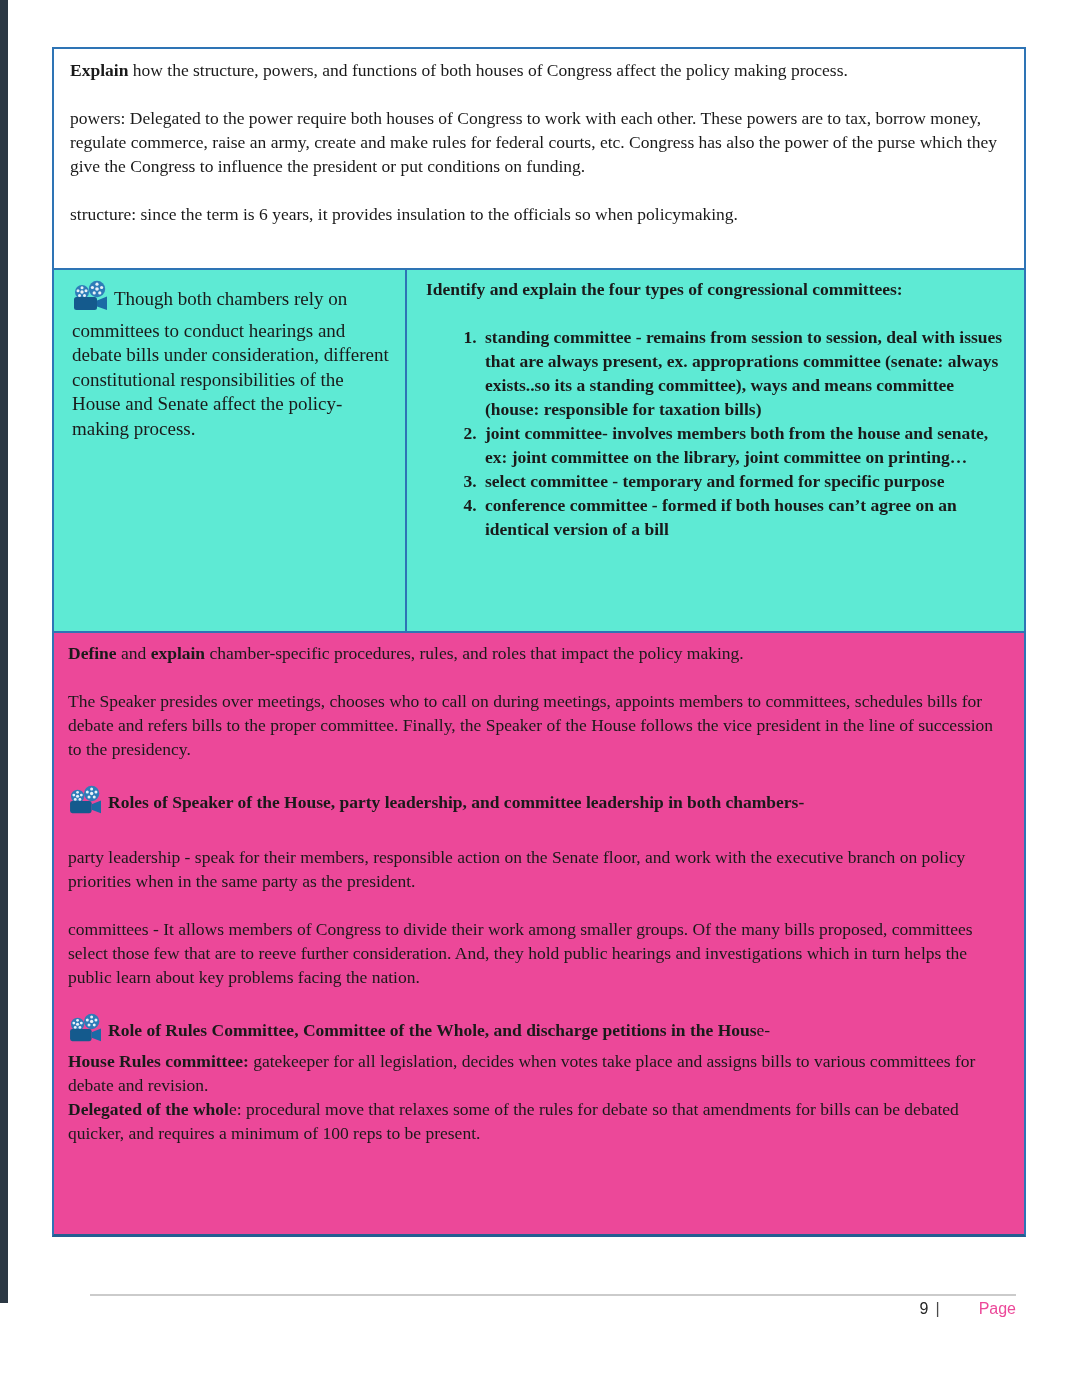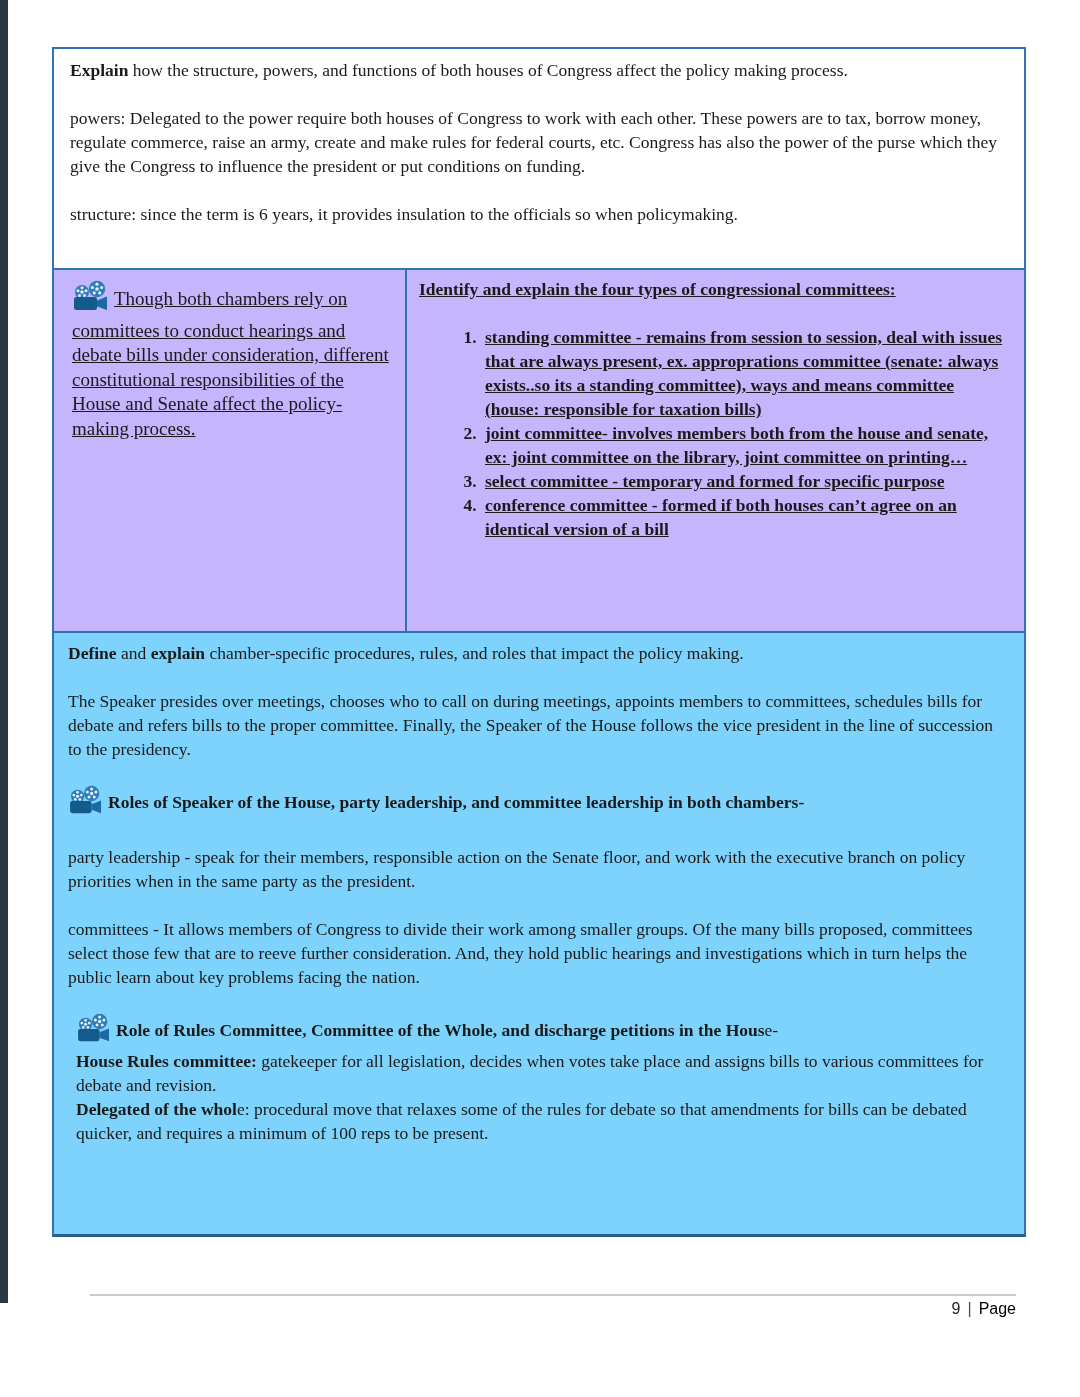--- a/index.html
+++ b/index.html
@@ -18,49 +18,49 @@
     border:2px solid #2e74b5; border-bottom:3px solid #255e91;
     background:#efefee;
   }
   .row1 {
     background:#ffffff; border-bottom:2px solid #2e74b5;
     min-height:221px; padding:9px 16px 8px 16px;
     font-size:17.5px; line-height:24px;
   }
   .row1 p { margin-bottom:24px; }
   .row1 p:last-child { margin-bottom:16px; }
-  .row2 { display:flex; background:#c4b5fd; border-bottom:2px solid #2e74b5; min-height:363px;text-decoration:underline; }
+  .row2 { display:flex; background:#5eead4; border-bottom:2px solid #2e74b5; min-height:363px; }
   .cell-left {
     width:353px; flex:0 0 353px; border-right:2px solid #2e74b5;
     padding:10px 14px 8px 18px; font-size:19px; line-height:24.5px;
   }
   .cell-right {
     flex:1 1 auto; padding:7px 12px 8px 12px;
     font-size:17.5px; line-height:24px;
   }
   .cell-right .list-heading { font-weight:700; }
   .cell-right ol { margin:24px 0 0 0; padding-left:62px; }
   .cell-right ol li { font-weight:700; padding-left:4px; }
   .row3 {
-    background:#7dd3fc; min-height:601px;
+    background:#ec4899; min-height:601px;
     padding:8px 24px 8px 14px; font-size:17.5px; line-height:24px;
   }
   .row3 p { margin-bottom:24px; }
-  .row3 p.tight { margin-bottom:0;margin-left:8px; }
+  .row3 p.tight { margin-bottom:0; }
   .movie-icon { display:inline-block; vertical-align:-7px; margin-right:4px; }
   .footer-line {
     position:absolute; left:90px; top:1294px; width:926px; height:2px;
     background:#cbcbcb;
   }
   .footer-text {
     position:absolute; right:64px; top:1300px;
     font-family:"Liberation Sans", sans-serif; font-size:16px; color:#262626;
   }
   .footer-text .pipe { color:#4a4a4a; margin:0 7px; }
-  .footer-text .page-label { color:#000000; }
+  .footer-text .page-label { color:#ec4899;margin-left:32px; }
 </style>
 </head>
 <body>
 
 <div class="page">
 
   <div class="left-stripe"></div>
 
   <div class="doc-table">
 
@@ -89,21 +89,21 @@
                   <circle cx="20.4" cy="7.5" r="1.6"></circle>
                   <circle cx="22.2" cy="12.9" r="1.6"></circle>
                   <circle cx="27.8" cy="12.9" r="1.6"></circle>
                   <circle cx="29.6" cy="7.5" r="1.6"></circle>
                 </g>
                 <rect x="2" y="17" width="23" height="13" rx="2.5" fill="#145a8d"></rect>
                 <path d="M25 20.5 L35 16.5 L35 30 L25 26.5 Z" fill="#1b6aa5"></path>
               </svg></span><span><span>Though both chambers rely on committees to conduct hearings and debate bills under consideration, different constitutional responsibilities of the House and Senate affect the policy-making process.</span></span></p>
       </div>
       <div class="cell-right">
-        <p class="list-heading"><span style="font-weight: 700;">Identify and explain the four types of congressional committees:</span></p>
+        <p class="list-heading"><span style="font-weight: 700; margin-left: 7px;">Identify and explain the four types of congressional committees:</span></p>
         <ol>
           <li><span style="font-weight: 700;">standing committee - remains from session to session, deal with issues that are always present, ex. approprations committee (senate: always exists..so its a standing committee), ways and means committee (house: responsible for taxation bills)</span></li>
           <li><span style="font-weight: 700;">joint committee- involves members both from the house and senate, ex: joint committee on the library, joint committee on printing…</span></li>
           <li><span style="font-weight: 700;">select committee - temporary and formed for specific purpose</span></li>
           <li><span style="font-weight: 700;">conference committee - formed if both houses can’t agree on an identical version of a bill</span></li>
         </ol>
       </div>
     </div>
 
     <div class="row3">

